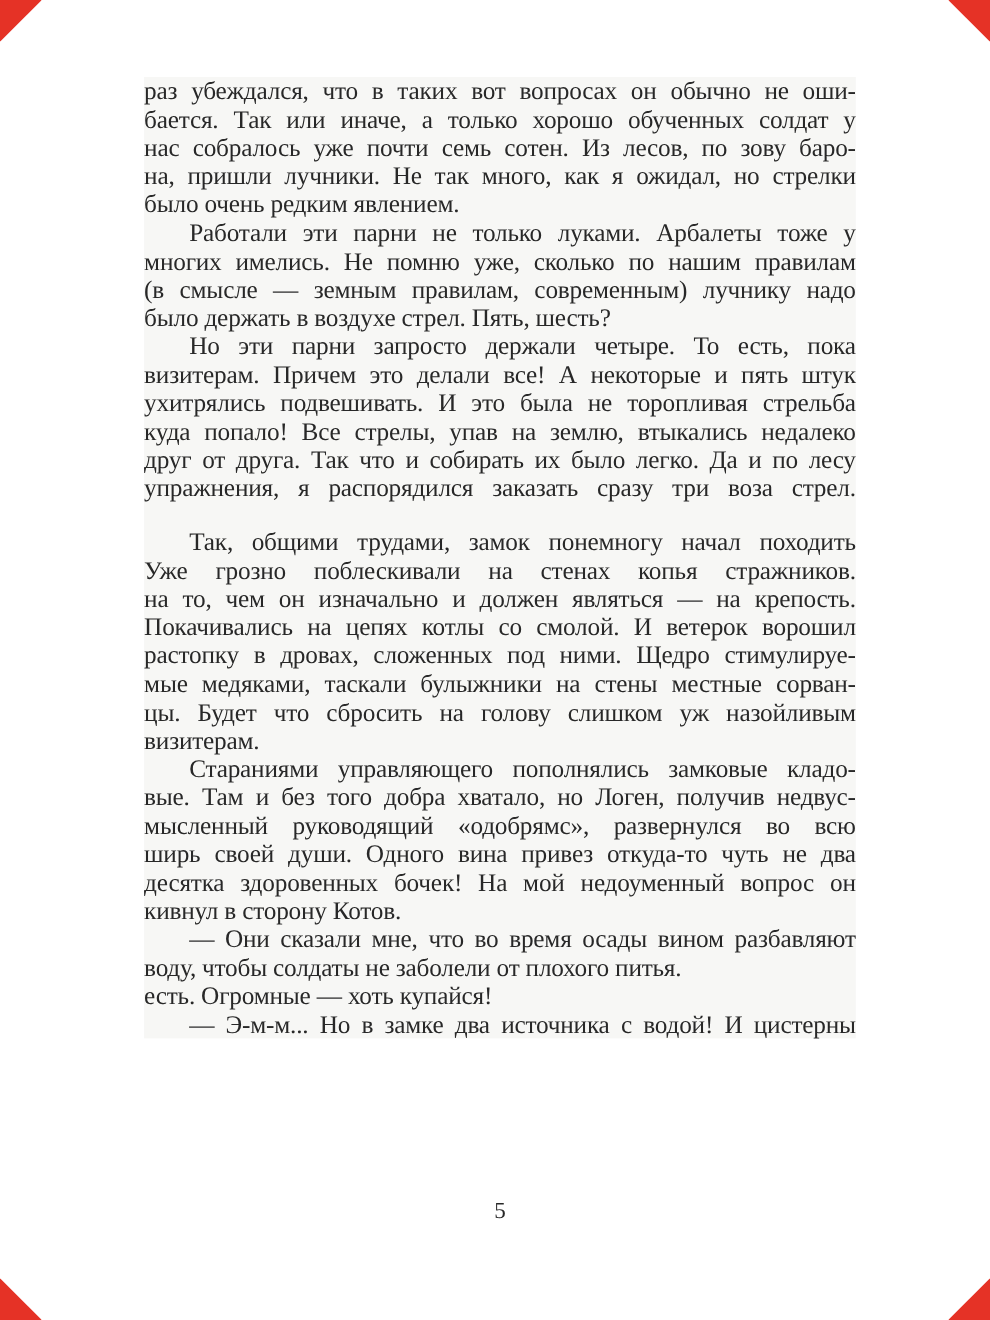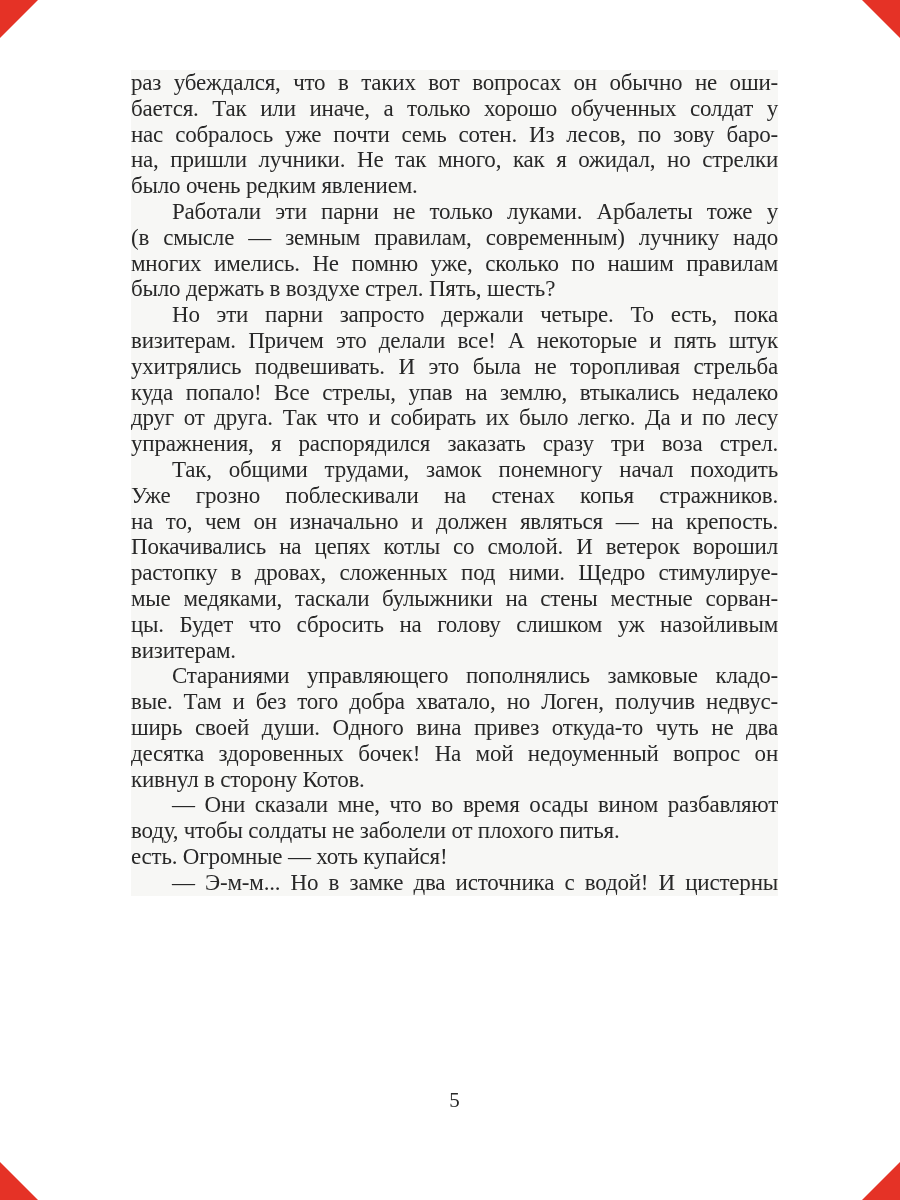--- a/index.html
+++ b/index.html
@@ -29,21 +29,21 @@
   .corner.br { right: 0; bottom: 0; clip-path: polygon(100% 0, 100% 100%, 0 100%); }
 
   .text-block {
     position: absolute;
     left: 131px;
     top: 70px;
     width: 647px;
     background: #f7f7f5; 
   }
   .paragraph { margin: 0; }
-  .paragraph.gap { }
+  .paragraph.gap { margin-top: 23px; }
   .line {
     font-size: 23px;
     line-height: 25.8px;
     letter-spacing: -0.2px;
     text-align: justify;
     text-align-last: justify;
     -moz-text-align-last: justify;
   }
   .line.lastline {
     text-align-last: left;
@@ -73,22 +73,22 @@
   <div class="text-block" id="text-block">
       <div class="paragraph">
         <div class="line">раз убеждался, что в таких вот вопросах он обычно не оши-</div>
         <div class="line">бается. Так или иначе, а только хорошо обученных солдат у</div>
         <div class="line">нас собралось уже почти семь сотен. Из лесов, по зову баро-</div>
         <div class="line">на, пришли лучники. Не так много, как я ожидал, но стрелки</div>
         <div class="line lastline">было очень редким явлением.</div>
       </div>
       <div class="paragraph">
         <div class="line indent">Работали эти парни не только луками. Арбалеты тоже у</div>
+        <div class="line">многих имелись. Не помню уже, сколько по нашим правилам</div>
         <div class="line">(в смысле — земным правилам, современным) лучнику надо</div>
-        <div class="line">многих имелись. Не помню уже, сколько по нашим правилам</div>
         <div class="line lastline">было держать в воздухе стрел. Пять, шесть?</div>
       </div>
       <div class="paragraph">
         <div class="line indent">Но эти парни запросто держали четыре. То есть, пока</div>
         <div class="line">визитерам. Причем это делали все! А некоторые и пять штук</div>
         <div class="line">ухитрялись подвешивать. И это была не торопливая стрельба</div>
         <div class="line">куда попало! Все стрелы, упав на землю, втыкались недалеко</div>
         <div class="line">друг от друга. Так что и собирать их было легко. Да и по лесу</div>
         <div class="line">упражнения, я распорядился заказать сразу три воза стрел.</div>
       </div>
@@ -98,20 +98,21 @@
         <div class="line">на то, чем он изначально и должен являться — на крепость.</div>
         <div class="line">Покачивались на цепях котлы со смолой. И ветерок ворошил</div>
         <div class="line">растопку в дровах, сложенных под ними. Щедро стимулируе-</div>
         <div class="line">мые медяками, таскали булыжники на стены местные сорван-</div>
         <div class="line">цы. Будет что сбросить на голову слишком уж назойливым</div>
         <div class="line lastline">визитерам.</div>
       </div>
       <div class="paragraph">
         <div class="line indent">Стараниями управляющего пополнялись замковые кладо-</div>
         <div class="line">вые. Там и без того добра хватало, но Логен, получив недвус-</div>
+        <div class="line">мысленный руководящий «одобрямс», развернулся во всю</div>
         <div class="line">ширь своей души. Одного вина привез откуда-то чуть не два</div>
         <div class="line">десятка здоровенных бочек! На мой недоуменный вопрос он</div>
         <div class="line lastline">кивнул в сторону Котов.</div>
       </div>
       <div class="paragraph">
         <div class="line indent">— Они сказали мне, что во время осады вином разбавляют</div>
         <div class="line lastline">воду, чтобы солдаты не заболели от плохого питья.</div>
       </div>
       <div class="paragraph">
         <div class="line lastline">есть. Огромные — хоть купайся!</div>

